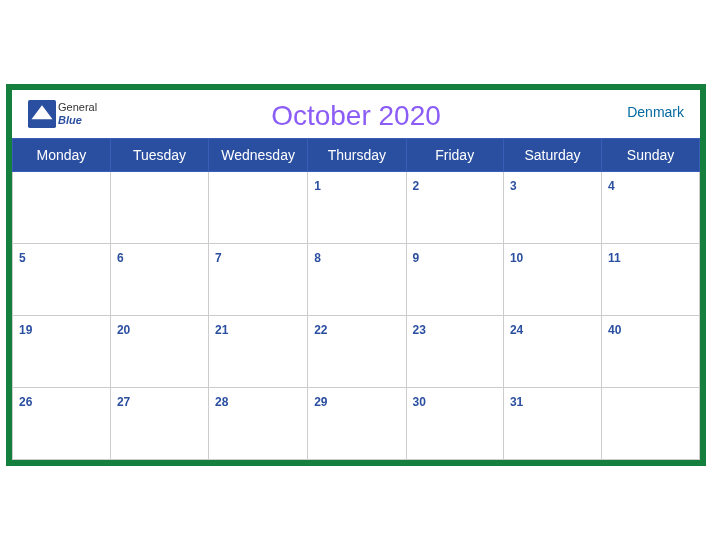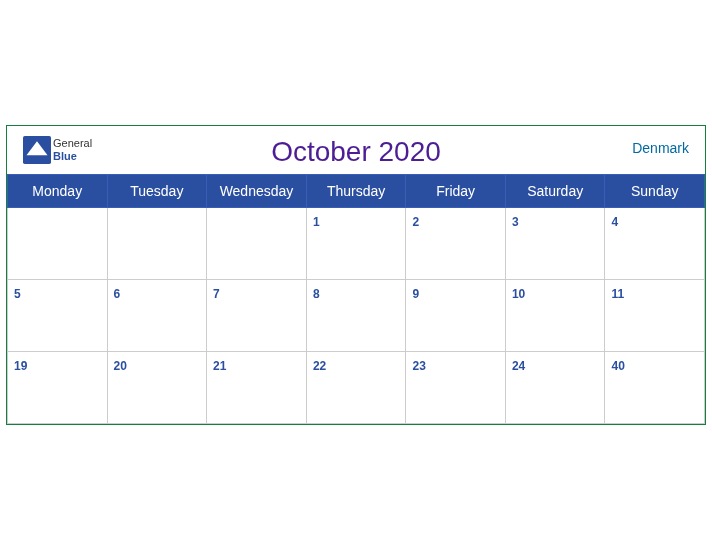--- a/index.html
+++ b/index.html
@@ -7,52 +7,52 @@
       font-family: Arial, sans-serif;
       background: #fff;
       width: 712px;
       height: 550px;
       display: flex;
       align-items: center;
       justify-content: center;
     }
     .calendar-container {
       width: 700px;
-      border: 1px solid #15803d;
+      border: 6px solid #15803d;
       background: #fff;
     }
     .calendar-header {
       display: flex;
       align-items: center;
       justify-content: center;
       padding: 10px 16px 6px;
       position: relative;
     }
     .calendar-title {
       font-size: 28px;
-      color: #4c1d95;
+      color: #8b5cf6;
       font-weight: normal;
       text-align: center;
       flex: 1;
     }
     .brand {
       position: absolute;
       left: 16px;
       top: 10px;
       display: flex;
       align-items: center;
       gap: 2px;
     }
     .brand-text {
       font-size: 11px;
       color: #333;
       line-height: 1.2;
     }
     .brand-text .general { display: block; }
-    .brand-text .blue { display: block; color: #2b4fa0; font-weight: bold; }
+    .brand-text .blue { display: block; color: #2b4fa0; font-weight: bold; font-style: italic; }
     .brand-logo {
       width: 28px;
       height: 28px;
     }
     .country-label {
       position: absolute;
       right: 16px;
       top: 14px;
       font-size: 14px;
       color: #0369a1;
@@ -144,15 +144,24 @@
         </tr>
         <tr>
           <td><span class="day-number">19</span></td>
           <td><span class="day-number">20</span></td>
           <td><span class="day-number">21</span></td>
           <td><span class="day-number">22</span></td>
           <td><span class="day-number">23</span></td>
           <td><span class="day-number">24</span></td>
           <td><span class="day-number">40</span></td>
         </tr>
+        <tr class="last-row">
+          <td><span class="day-number">26</span></td>
+          <td><span class="day-number">27</span></td>
+          <td><span class="day-number">28</span></td>
+          <td><span class="day-number">29</span></td>
+          <td><span class="day-number">30</span></td>
+          <td><span class="day-number">31</span></td>
+          <td class="empty-cell"></td>
+        </tr>
       </tbody>
   </table>
 </div>
 
 </body></html>

